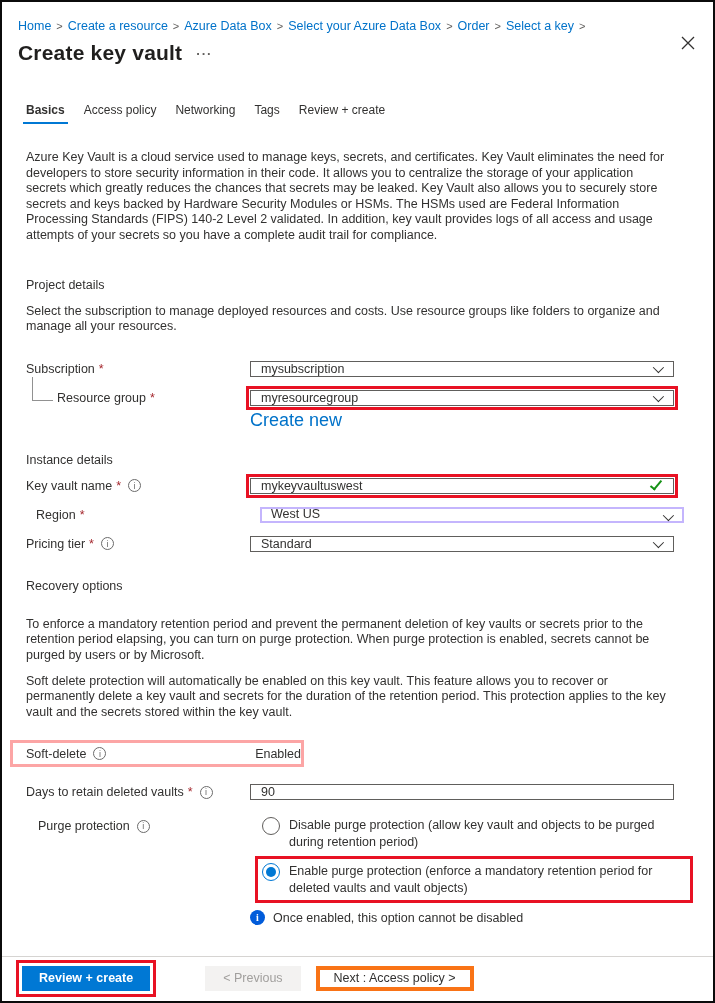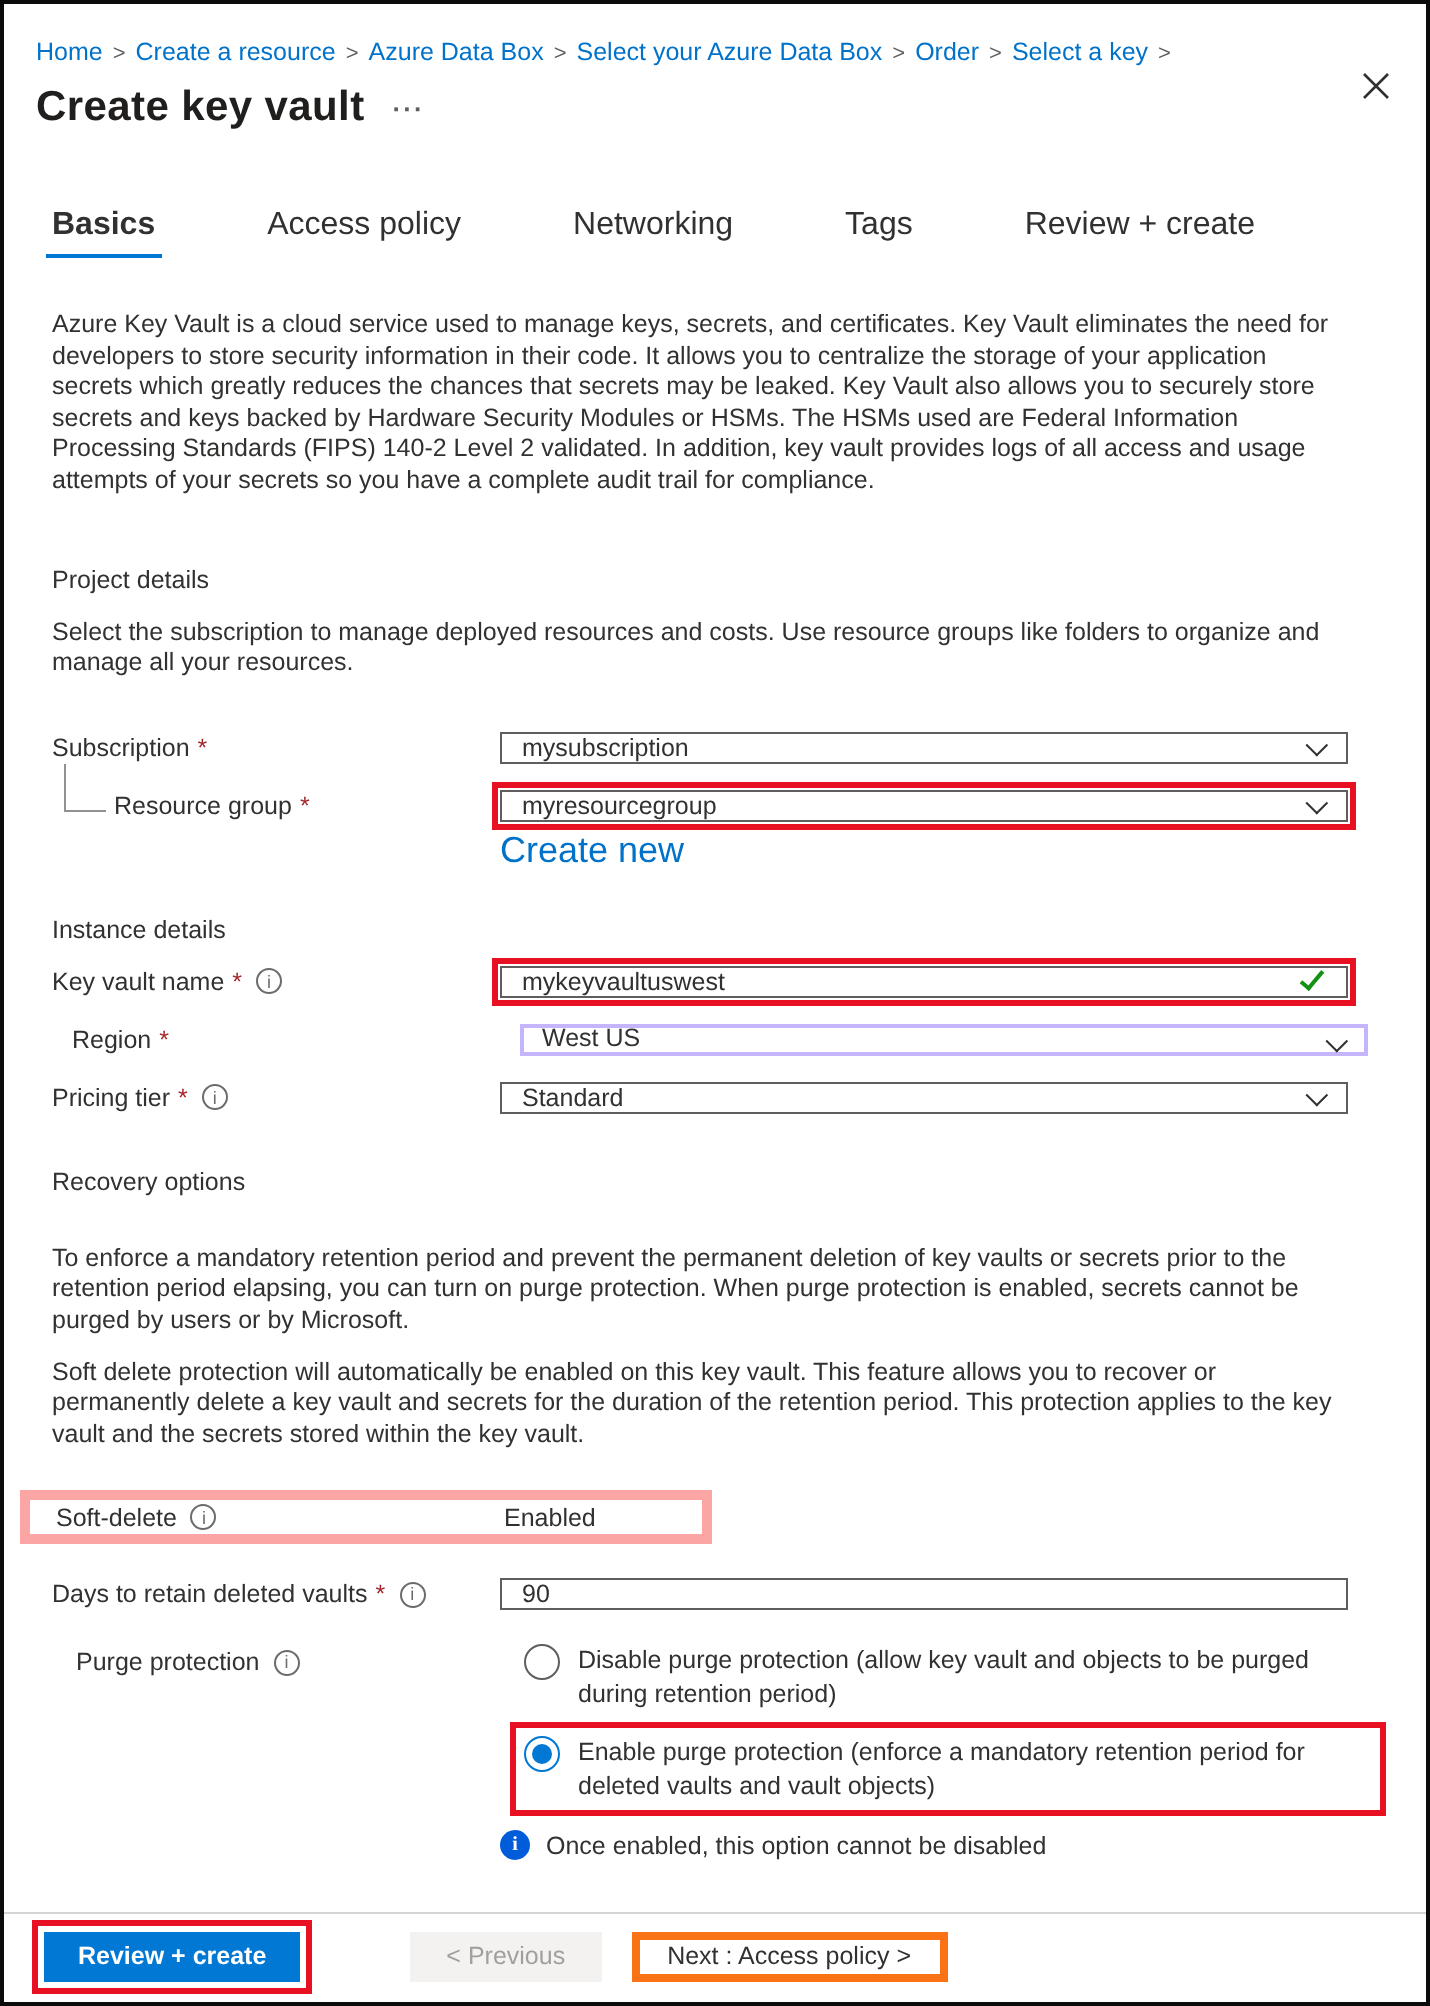--- a/index.html
+++ b/index.html
@@ -13,21 +13,21 @@
   .breadcrumb { margin:16px 16px 0 16px; font-size:12.5px; line-height:16px; }
   .breadcrumb a { color:#0072c9; text-decoration:none; cursor:pointer; }
   .crumb-sep { color:#605e5c; margin:0 5px; font-size:11px; }
   
   .title-row { display:flex; align-items:center; margin:7px 16px 0 16px; }
   .page-title { font-size:21px; font-weight:bold; color:#201f1e; letter-spacing:0.2px; }
   .more-icon { color:#605e5c; font-size:13px; font-weight:bold; margin-left:14px; letter-spacing:1px; cursor:pointer; }
   .close-x { position:absolute; top:33px; right:17px; width:16px; height:16px; cursor:pointer; }
   .close-x svg { display:block; }
   
-  .tabs { display:flex; margin:38px 0 0 24px; font-size:16px;gap:37px; }
+  .tabs { display:flex; margin:38px 0 0 24px; font-size:12px; }
   .tab { margin-right:19px; padding-bottom:7px; color:#323130; cursor:pointer; position:relative; }
   .tab.active { font-weight:bold; }
   .tab.active::after { content:""; position:absolute; left:-3px; right:-3px; bottom:0; height:2px; background:#0078d4; }
   
   .content { padding:0 39px 0 24px; }
   .body-text { font-size:12.5px; line-height:15.6px; color:#323130; }
   .intro { margin-top:26px; }
   .section-h { margin-top:34px; font-size:12.5px; color:#323130; }
   .section-p { margin-top:12px; }
   .para { margin-top:24px; }
@@ -53,22 +53,22 @@
   .hl-red { outline:3px solid #e81123; outline-offset:1px; }
   .purple { border:2px solid #c4b5fd; padding:0 9px;align-items:flex-end; }
   .create-new { margin:4px 0 0 224px; font-size:18px; }
   .create-new a { color:#0072c9; text-decoration:none; cursor:pointer; }
   
   .rg-row { margin-top:13px; }
   .rg-lbl { padding-left:31px; }
   .connector { position:absolute; left:6px; top:-14px; width:21px; height:24px; border-left:1px solid #919191; border-bottom:1px solid #919191; }
   
   .softdelete-box {
-    margin:20px 0 0 -16px; width:346px; border:5px solid #fca5a5;
-    display:flex; align-items:center; padding:2px 0 2px 13px; height:27px;
+    margin:20px 0 0 -16px; width:294px; border:3px solid #fca5a5;
+    display:flex; align-items:center; padding:2px 0 2px 13px; height:27px;justify-content:space-between;
   }
   .softdelete-box .sd-lbl { flex:0 0 224px; display:flex; align-items:center; font-size:12.5px; }
   .sd-value { font-size:12.5px; color:#323130; }
   
   .radio-row { align-items:flex-start; margin-top:17px;margin-left:12px; }
   .radio-opt { display:flex; align-items:flex-start; margin-bottom:9px; cursor:pointer; }
   .radio-opt:last-child { margin-bottom:0; }
   .radio { flex:0 0 18px; width:18px; height:18px; border:1px solid #605e5c; border-radius:50%; background:#fff; margin-top:0; }
   .radio.sel { border-color:#0078d4; position:relative; }
   .radio.sel::after { content:""; position:absolute; inset:3px; border-radius:50%; background:#0078d4; }

